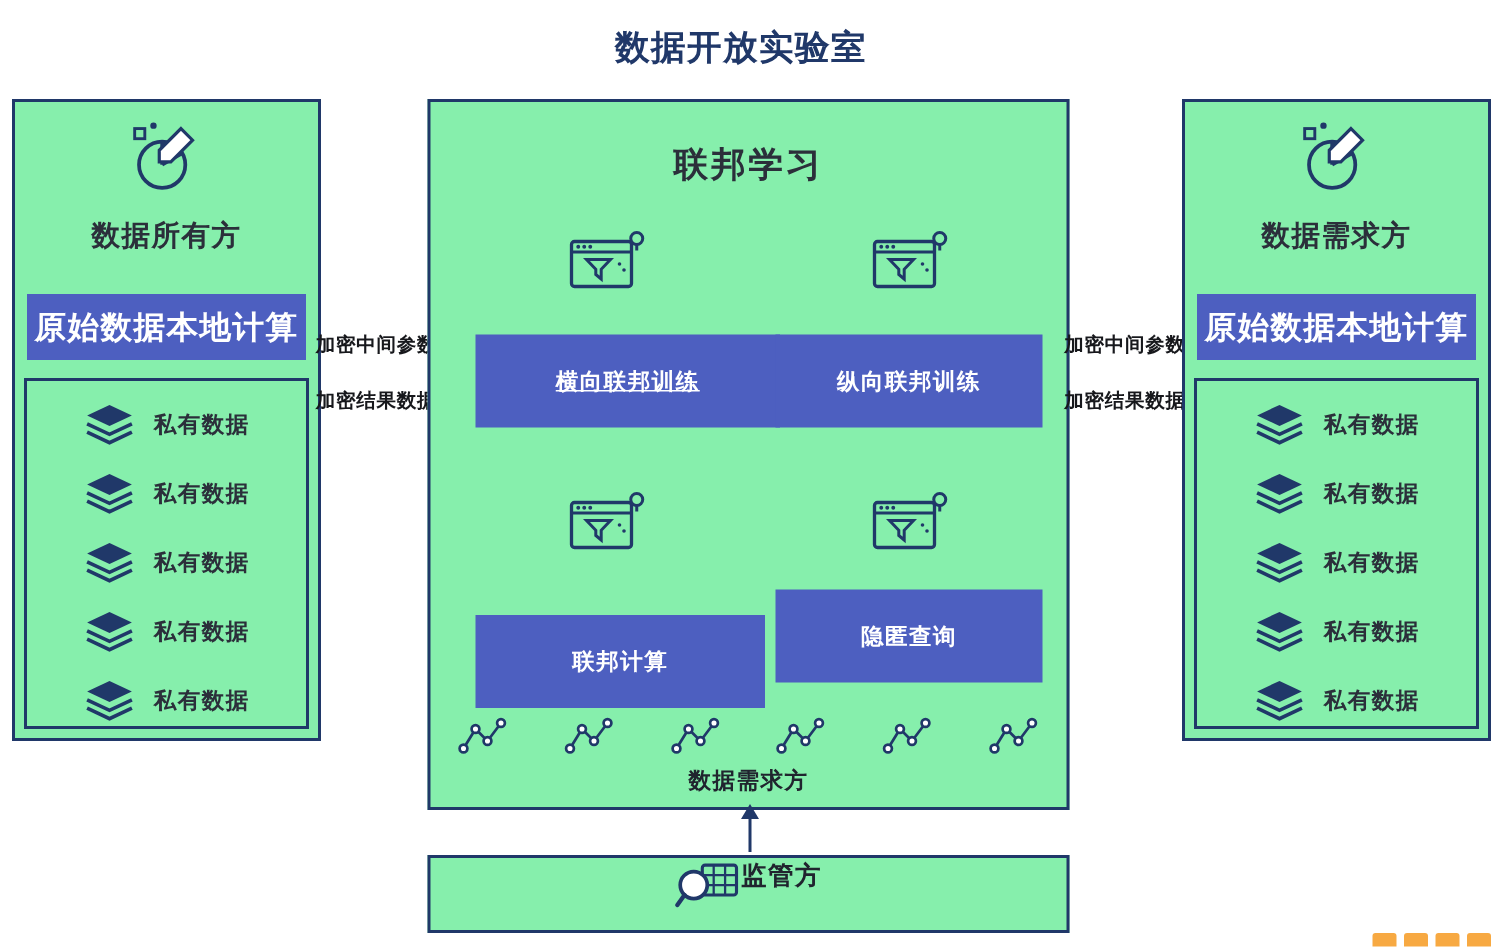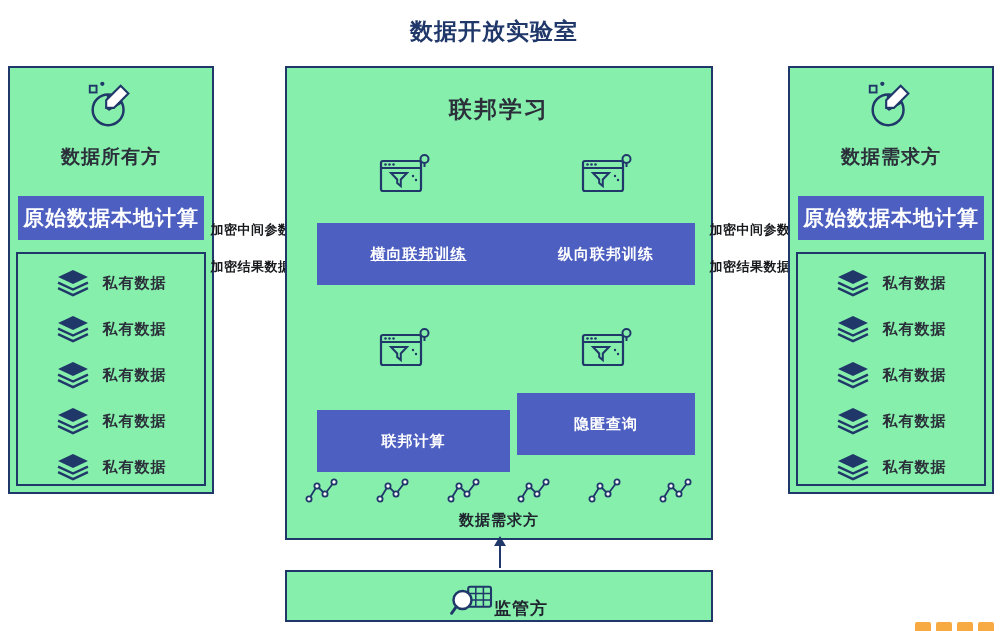--- a/index.html
+++ b/index.html
@@ -45,21 +45,21 @@
 
   .connector-label{position:absolute;width:110px;text-align:center;
     font-size:13px;font-weight:bold;color:#17181c;letter-spacing:0.5px;}
 
   .arrow-line{position:absolute;left:499px;top:545px;width:2px;height:23px;background:var(--navy);}
   .arrow-head{position:absolute;left:494px;top:536px;width:0;height:0;
     border-left:6px solid transparent;border-right:6px solid transparent;
     border-bottom:10px solid var(--navy);}
 
   .regulator-box{left:285px;top:570px;width:428px;height:52px;display:flex;
-    align-items:flex-end;justify-content:center;}
+    align-items:flex-start;justify-content:center;}
   .regulator-label{font-size:17px;font-weight:bold;color:#20242e;letter-spacing:1px;}
 
   .icon{display:inline-flex;line-height:0;}
 
   .watermark{position:absolute;right:6px;bottom:-3px;display:flex;gap:5px;}
   .watermark i{display:block;width:16px;height:12px;border-radius:2px;background:#f6a02d;opacity:.9;}
 </style>
 </head>
 <body>
 

